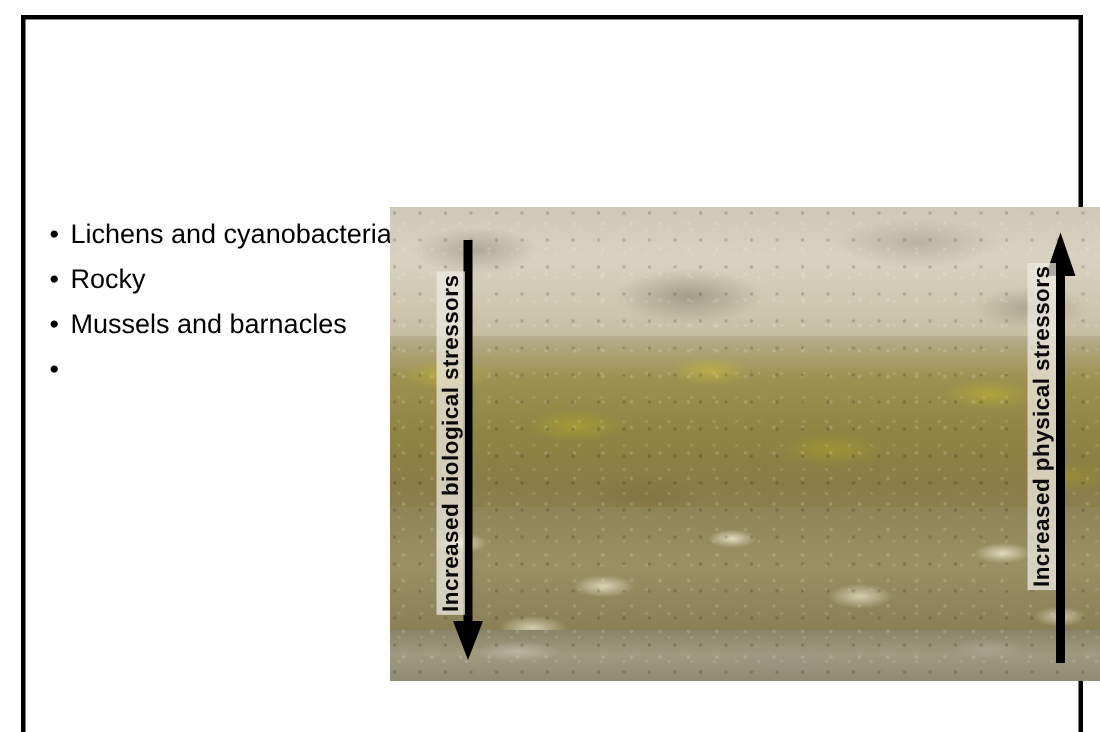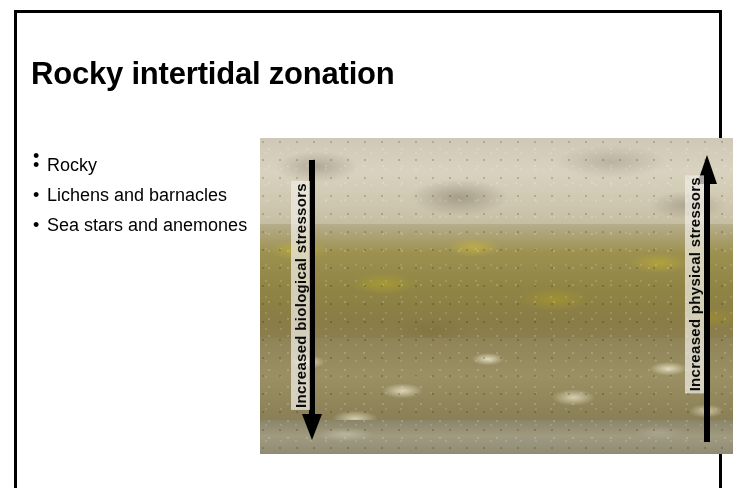--- a/index.html
+++ b/index.html
@@ -166,41 +166,40 @@
   
   .arrow {
     position: absolute;
   }
 </style>
 </head>
 <body>
 
 <div id="slide">
 
-  <h1 id="title">Rocky intertidal zonation</h1>
 
   <div id="bullets">
 
     <div class="bullet">
       <span class="dot">•</span>
+      <span>Lichens and cyanobacteria</span>
     </div>
 
     <div class="bullet">
       <span class="dot">•</span>
       <span>Rocky</span>
     </div>
 
     <div class="bullet">
       <span class="dot">•</span>
-      <span>Lichens and barnacles</span>
-    </div>
-
-    <div class="bullet">
-      <span class="dot">•</span>
-      <span>Sea stars and anemones</span>
+      <span>Mussels and barnacles</span>
+    </div>
+
+    <div class="bullet">
+      <span class="dot">•</span>
     </div>
 
   </div>
 
   <div id="photo">
     <div class="layer zone-lichen"></div>
     <div class="layer zone-algae"></div>
     <div class="layer zone-barnacle"></div>
     <div class="layer zone-lower"></div>
     <div class="speckle"></div>

